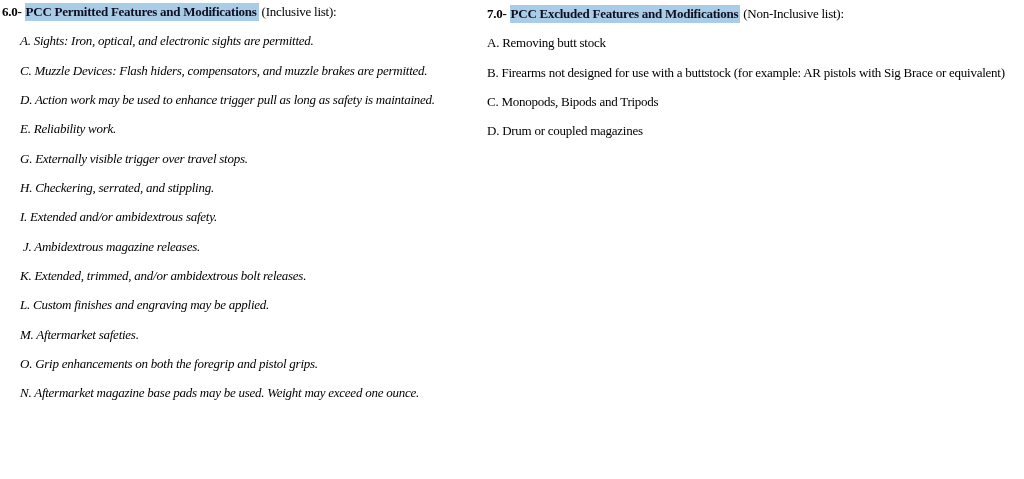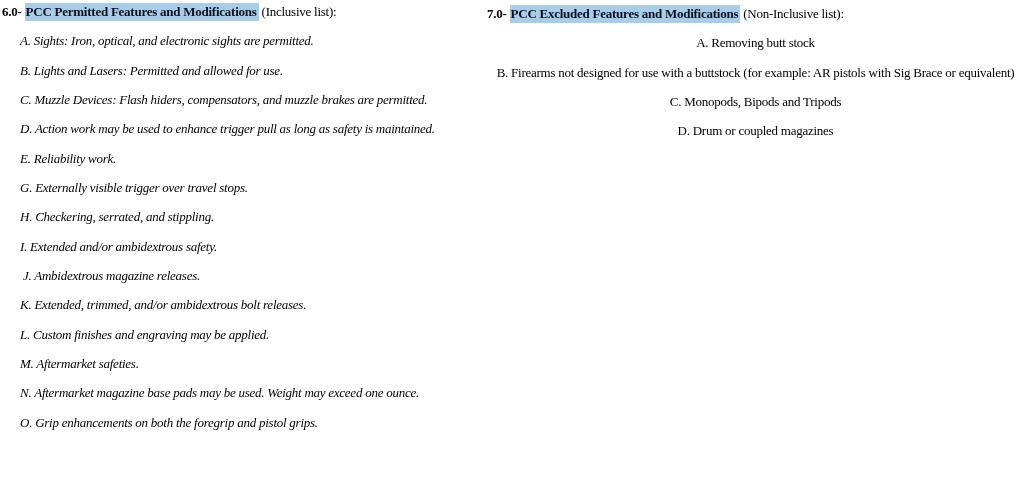--- a/index.html
+++ b/index.html
@@ -23,51 +23,50 @@
     top: 0;
   }
   .col-left  { left: 2px;  top: -3px; width: 480px; }
   .col-right { left: 487px; top: -1px; width: 537px; }
   .row {
     margin: 0;
     line-height: 29.35px;
     white-space: pre;
   }
   .col-left .item { padding-left: 18px; font-style: italic; }
-  .col-right .item { padding-left: 0; text-align: center; }
+  .col-right .item { padding-left: 0; }
   .sec-num { font-weight: bold; }
   .sec-title {
     font-weight: bold;
     color: #0f0f23;
     background-color: #a9cde6;
     padding: 1px 2px 2px 1px;
   }
   .sec-suffix { font-weight: normal; }
 </style>
 </head>
 <body>
 
 <div class="page">
 
   <div class="col col-left">
     <p class="row heading"><span class="sec-num">6.0- </span><span class="sec-title">PCC Permitted Features and Modifications</span><span class="sec-suffix"> (Inclusive list):</span></p>
     <p class="row item">A. Sights: Iron, optical, and electronic sights are permitted.</p>
-    <p class="row item">B. Lights and Lasers: Permitted and allowed for use.</p>
     <p class="row item">C. Muzzle Devices: Flash hiders, compensators, and muzzle brakes are permitted.</p>
     <p class="row item">D. Action work may be used to enhance trigger pull as long as safety is maintained.</p>
     <p class="row item">E. Reliability work.</p>
     <p class="row item">G. Externally visible trigger over travel stops.</p>
     <p class="row item">H. Checkering, serrated, and stippling.</p>
     <p class="row item">I. Extended and/or ambidextrous safety.</p>
     <p class="row item"> J. Ambidextrous magazine releases.</p>
     <p class="row item">K. Extended, trimmed, and/or ambidextrous bolt releases.</p>
     <p class="row item">L. Custom finishes and engraving may be applied.</p>
     <p class="row item">M. Aftermarket safeties.</p>
+    <p class="row item">O. Grip enhancements on both the foregrip and pistol grips.</p>
     <p class="row item">N. Aftermarket magazine base pads may be used. Weight may exceed one ounce.</p>
-    <p class="row item">O. Grip enhancements on both the foregrip and pistol grips.</p>
   </div>
 
   <div class="col col-right">
     <p class="row heading"><span class="sec-num">7.0- </span><span class="sec-title">PCC Excluded Features and Modifications</span><span class="sec-suffix"> (Non-Inclusive list):</span></p>
     <p class="row item">A. Removing butt stock</p>
     <p class="row item">B. Firearms not designed for use with a buttstock (for example: AR pistols with Sig Brace or equivalent)</p>
     <p class="row item">C. Monopods, Bipods and Tripods</p>
     <p class="row item">D. Drum or coupled magazines</p>
   </div>
 

